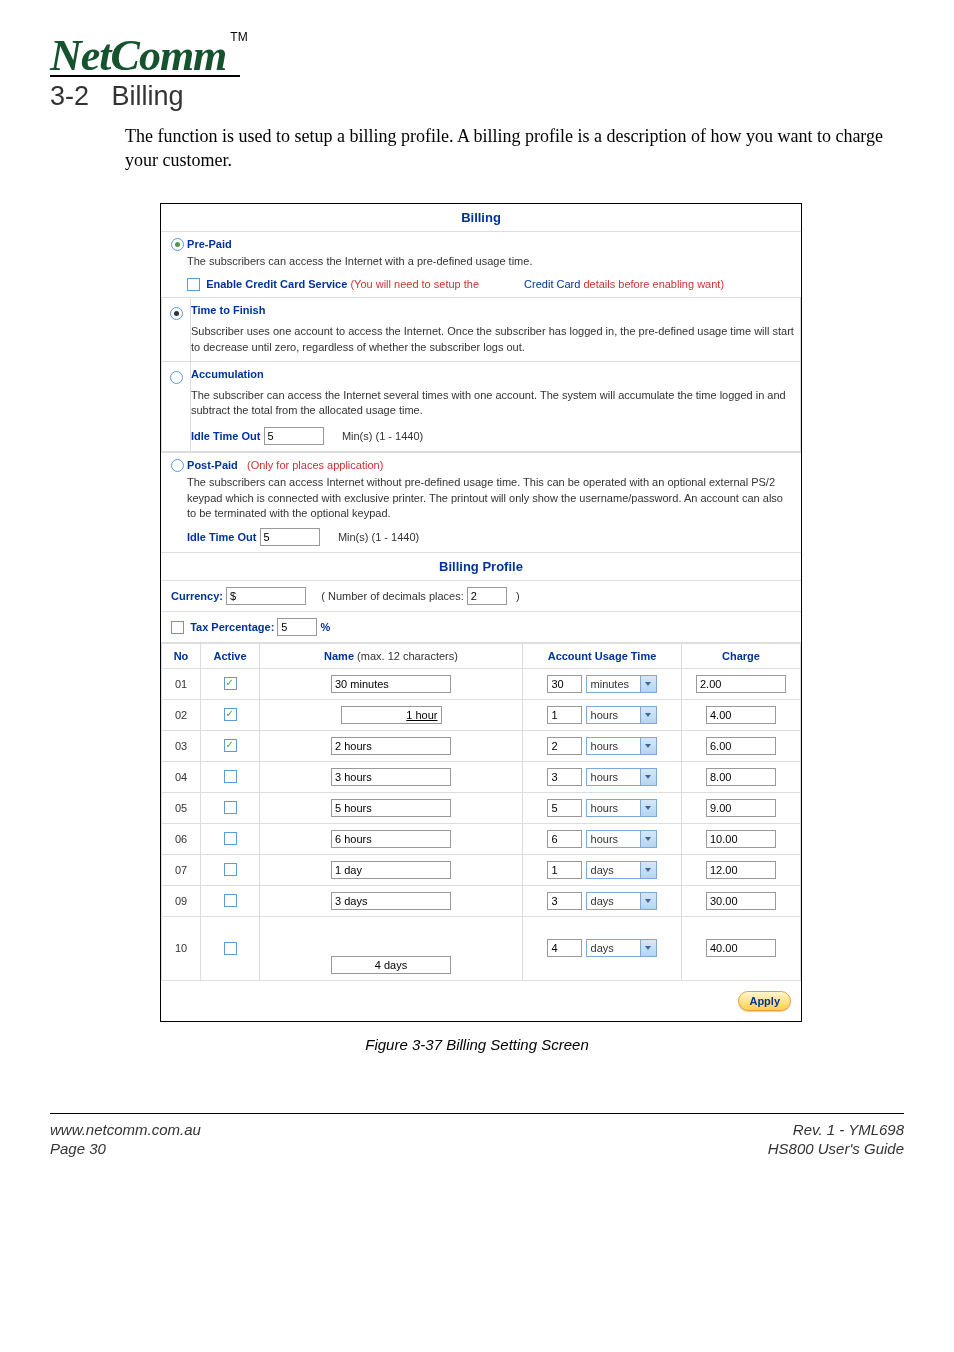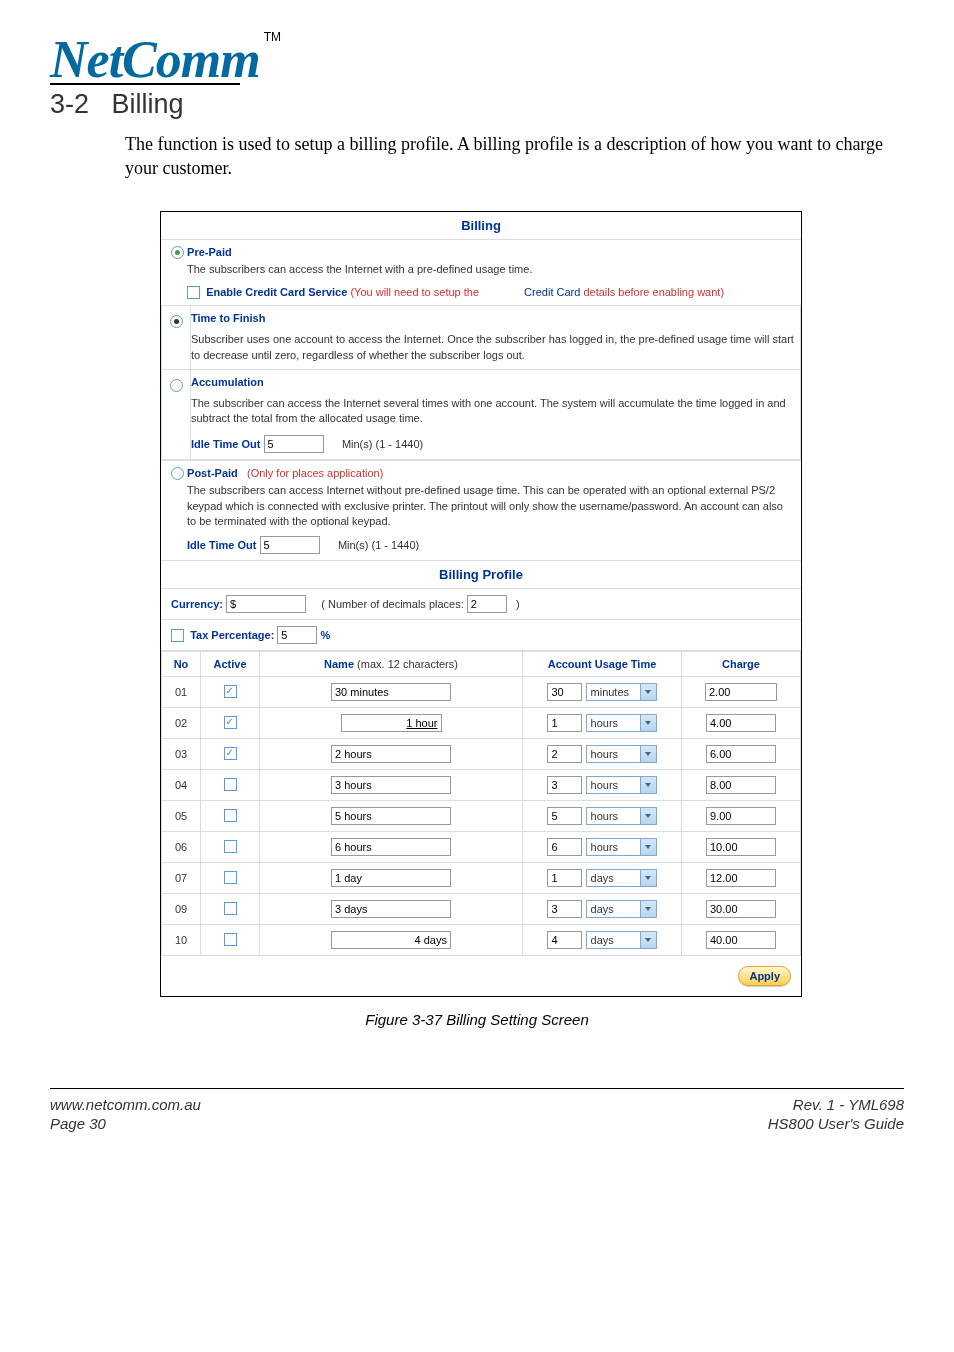--- a/index.html
+++ b/index.html
@@ -14,23 +14,23 @@
     box-sizing: border-box;
     width: 954px;
   }
   .logo {
     margin-bottom: 4px;
   }
   .logo-main {
     font-family: "Times New Roman", serif;
     font-style: italic;
     font-weight: 900;
-    font-size: 52px;
+    font-size: 44px;
     letter-spacing: -1px;
-    color: #0369a1;
+    color: #14532d;
   }
   .logo-tm {
     font-family: Arial, sans-serif;
     font-size: 12px;
     vertical-align: top;
     font-style: normal;
     font-weight: 400;
     color: #000;
   }
   .logo-underline {
@@ -322,21 +322,21 @@
       </thead>
       <tbody id="profile-tbody">
           <tr>
             <td>01</td>
             <td><span class="chk checked"></span></td>
             <td><input class="inp" style="width: 120px; text-align: left;" value="30 minutes"></td>
             <td><input class="inp" style="width: 35px; text-align: left;" value="30"> <span class="sel">
                 <span style="min-width:45px;text-align:left">minutes</span>
                 <span class="sel-arrow"></span>
               </span></td>
-            <td><input class="inp" style="width: 72px; text-align: left;" value="2.00"></td>
+            <td><input class="inp" style="width: 90px; text-align: left;" value="2.00"></td>
           </tr>
           <tr>
             <td>02</td>
             <td><span class="chk checked"></span></td>
             <td><input class="inp" style="width: 101px; text-align: right; text-decoration: underline;" value="1 hour"></td>
             <td><input class="inp" style="width: 35px; text-align: left;" value="1"> <span class="sel">
                 <span style="min-width:45px;text-align:left">hours</span>
                 <span class="sel-arrow"></span>
               </span></td>
             <td><input class="inp" style="width: 70px; text-align: left;" value="4.00"></td>
@@ -397,21 +397,21 @@
             <td><input class="inp" style="width: 120px; text-align: left;" value="3 days"></td>
             <td><input class="inp" style="width: 35px; text-align: left;" value="3"> <span class="sel">
                 <span style="min-width:45px;text-align:left">days</span>
                 <span class="sel-arrow"></span>
               </span></td>
             <td><input class="inp" style="width: 70px; text-align: left;" value="30.00"></td>
           </tr>
           <tr>
             <td>10</td>
             <td><span class="chk"></span></td>
-            <td><input class="inp" style="width: 120px; text-align: right;" value="4 days"></td>
+            <td><input class="inp" style="width: 120px; text-align: center; margin-top: 33px;" value="4 days"></td>
             <td><input class="inp" style="width: 35px; text-align: left;" value="4"> <span class="sel">
                 <span style="min-width:45px;text-align:left">days</span>
                 <span class="sel-arrow"></span>
               </span></td>
             <td><input class="inp" style="width: 70px; text-align: left;" value="40.00"></td>
           </tr>
         </tbody>
     </table>
 
     <div style="text-align:right;padding:10px;">

